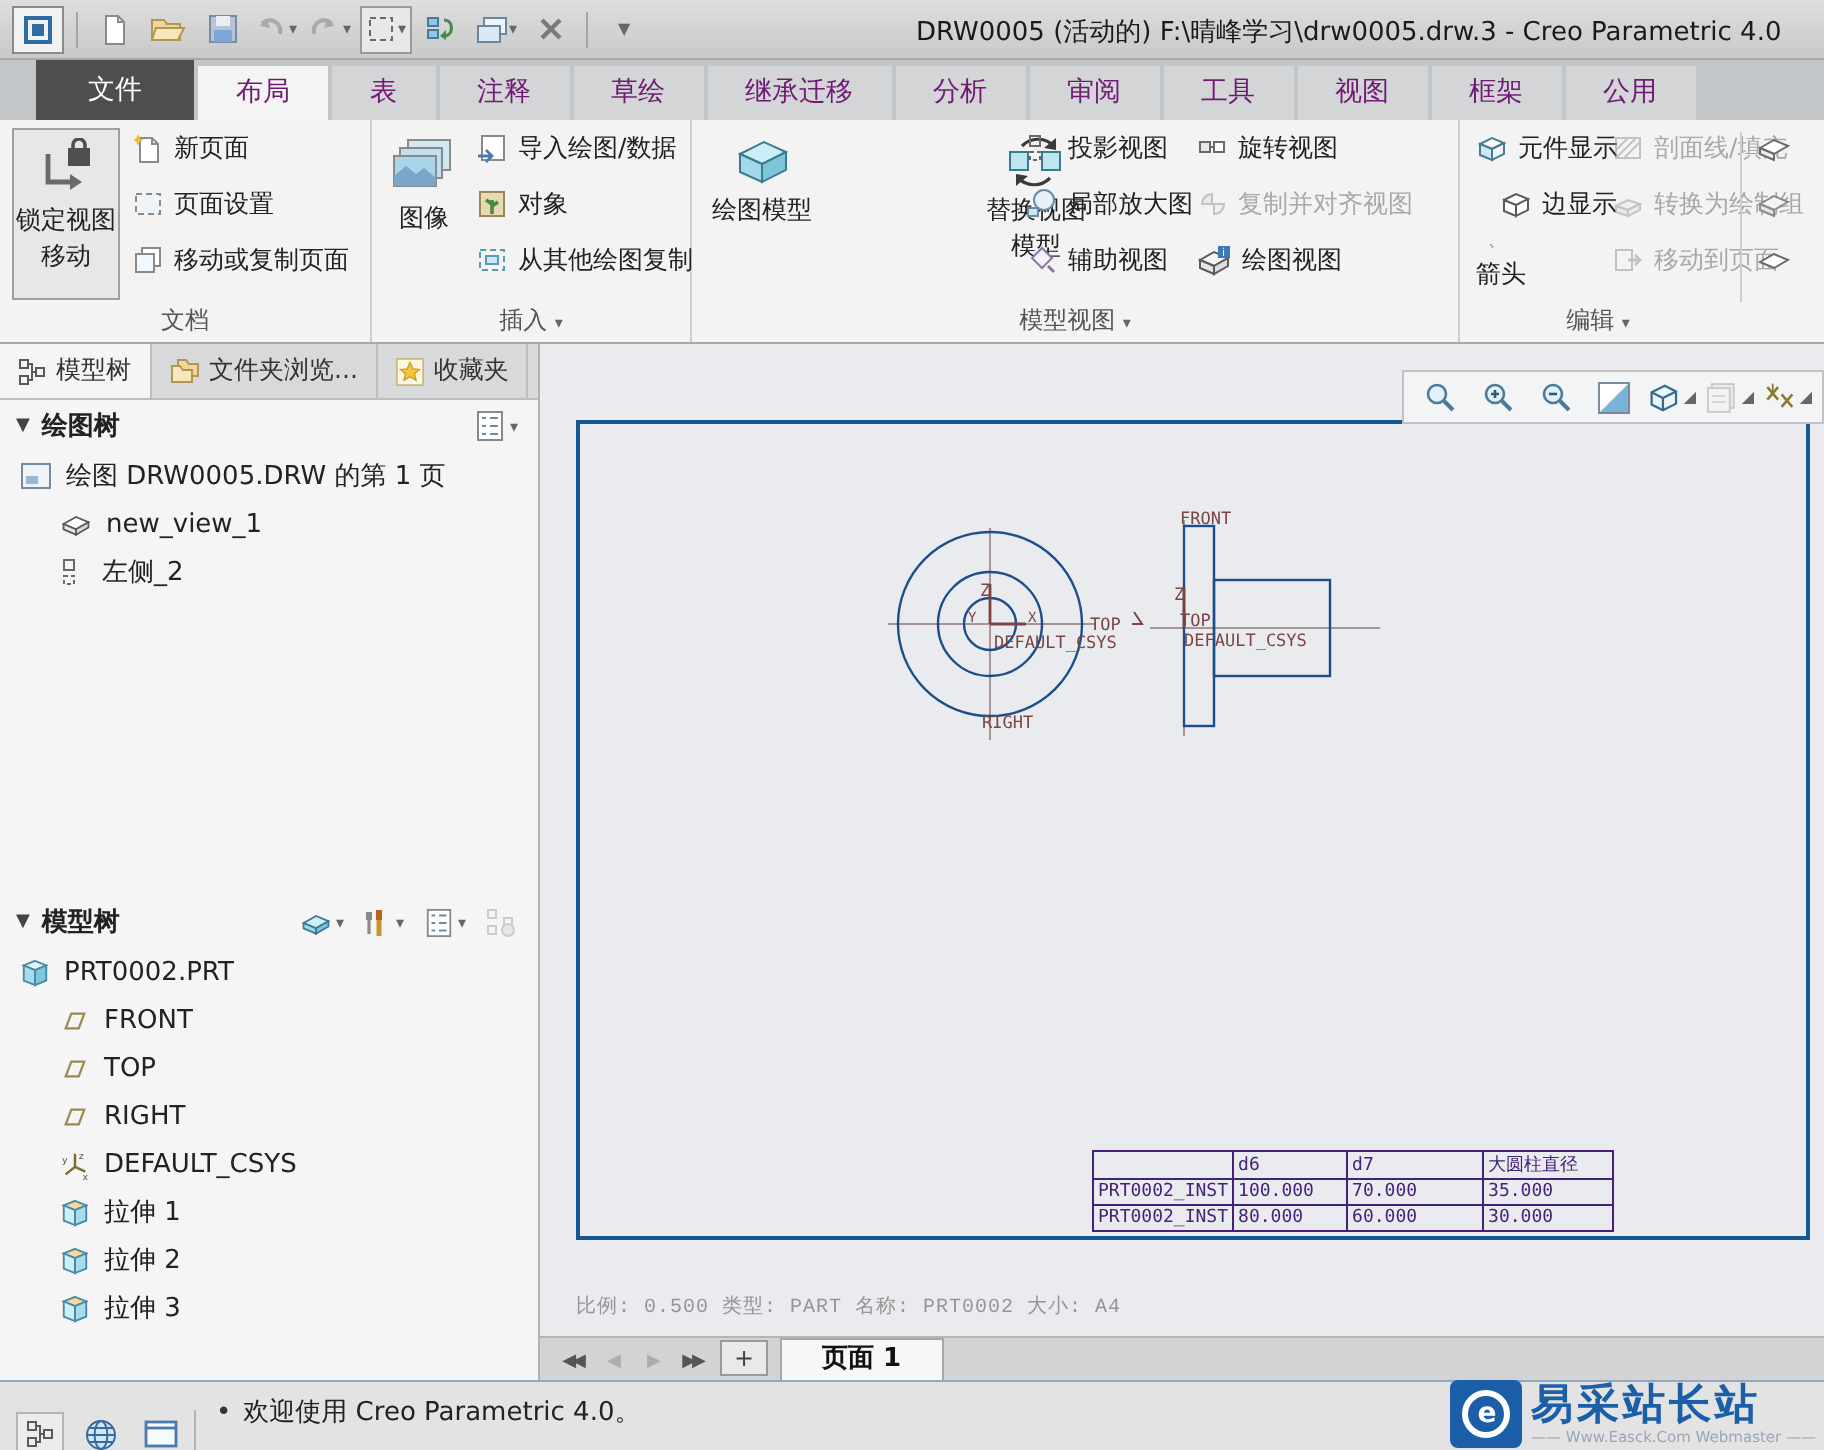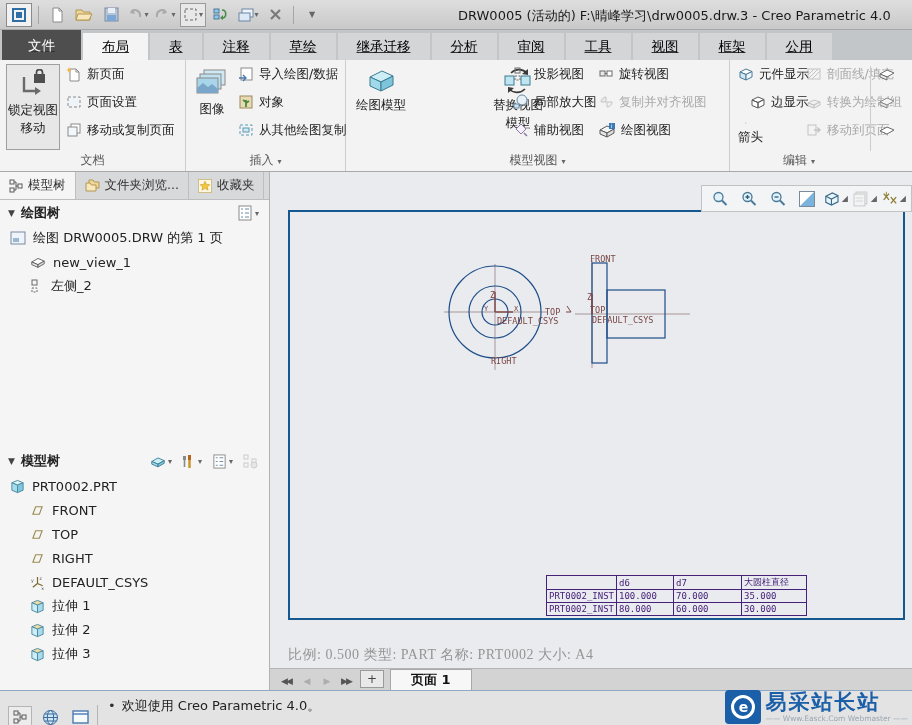--- a/index.html
+++ b/index.html
@@ -15,22 +15,22 @@
   .qat { display:flex; align-items:center; height:100%; padding-left:6px; gap:3px; }
   .qbtn { height:24px; min-width:24px; display:flex; align-items:center; justify-content:center; gap:1px; }
   .app-btn { border:1px solid #8a8a8a; background:#f2f2f2; width:26px; }
   .qsep { width:1px; height:18px; background:#a5a5a5; margin:0 3px; }
   .drop { font-size:8px; color:#666; }
   .combo { border:1px solid #9a9a9a; background:#e8e8e8; padding:0 2px; }
   .title-text { position:absolute; left:458px; top:7px; font-size:13px; color:#1a1a1a; white-space:nowrap; }
 
   
   .tabrow { position:absolute; top:30px; left:0; right:0; height:30px; background:#c3c6c9;
-            display:flex; align-items:flex-end; padding-left:2px;text-decoration:underline; }
-  .tab { height:27px; line-height:27px; padding:0 19px; font-size:13.5px; color:#000000;
+            display:flex; align-items:flex-end; padding-left:18px; }
+  .tab { height:27px; line-height:27px; padding:0 19px; font-size:13.5px; color:#701a75;
          background:#d3d5d7; margin-right:2px; white-space:nowrap; }
   .tab.file { background:#4e4e4e; color:#fff; height:30px; line-height:30px; padding:0 26px; }
   .tab.active { background:#f4f4f4; }
 
   
   .ribbon { position:absolute; top:60px; left:0; right:0; height:112px; background:#f3f3f3;
             border-bottom:1px solid #a9a9a9; overflow:hidden; }
   .rgroup { position:absolute; top:0; bottom:0; border-right:1px solid #cdcdcd; }
   .glabel { position:absolute; bottom:2px; left:0; right:0; text-align:center;
             font-size:12px; color:#555; white-space:nowrap; }
@@ -69,22 +69,22 @@
               gap:4px; padding:0 5px; background:#f3f4f5; border:1px solid #c2c2c2; }
   .gbtn { width:25px; height:23px; display:flex; align-items:center; justify-content:center; gap:1px; }
   .sheet { position:absolute; left:18px; top:38px; width:617px; height:410px;
            border:2px solid #15578f; }
   .drawsvg { position:absolute; left:0; top:0; }
   .famtable { position:absolute; left:276px; top:403px; border-collapse:collapse;
               font-family:"DejaVu Sans Mono","Liberation Mono",monospace; font-size:9px;
               color:#46217a; table-layout:fixed; }
   .famtable td { border:1px solid #46217a; height:13px; padding:0 2px;
                  white-space:nowrap; overflow:visible; }
-  .sheetinfo { position:absolute; left:18px; top:474px; font-size:14px; color:#959595;
-               font-family:Liberation Serif, serif; letter-spacing:.5px;
+  .sheetinfo { position:absolute; left:18px; top:474px; font-size:10px; color:#959595;
+               font-family:Liberation Mono, monospace; letter-spacing:.5px;
                white-space:nowrap; }
   .pagebar { position:absolute; left:0; right:0; bottom:0; height:22px; background:#d3d3d3;
              border-top:1px solid #b5b5b5; display:flex; align-items:flex-end; }
   .pnav { width:20px; text-align:center; font-size:9px; color:#555; letter-spacing:-2px;
           padding-bottom:4px; }
   .pnav.dim { color:#adadad; }
   .addpage { width:24px; height:18px; border:1px solid #9a9a9a; background:#e9e9e9;
              text-align:center; line-height:16px; margin:0 6px 2px 4px; font-size:12px; color:#444; }
   .pagetab { background:#f7f7f7; border:1px solid #a8a8a8; border-bottom:none; height:21px;
              line-height:20px; padding:0 20px; font-weight:bold; font-size:13px; color:#111; }

